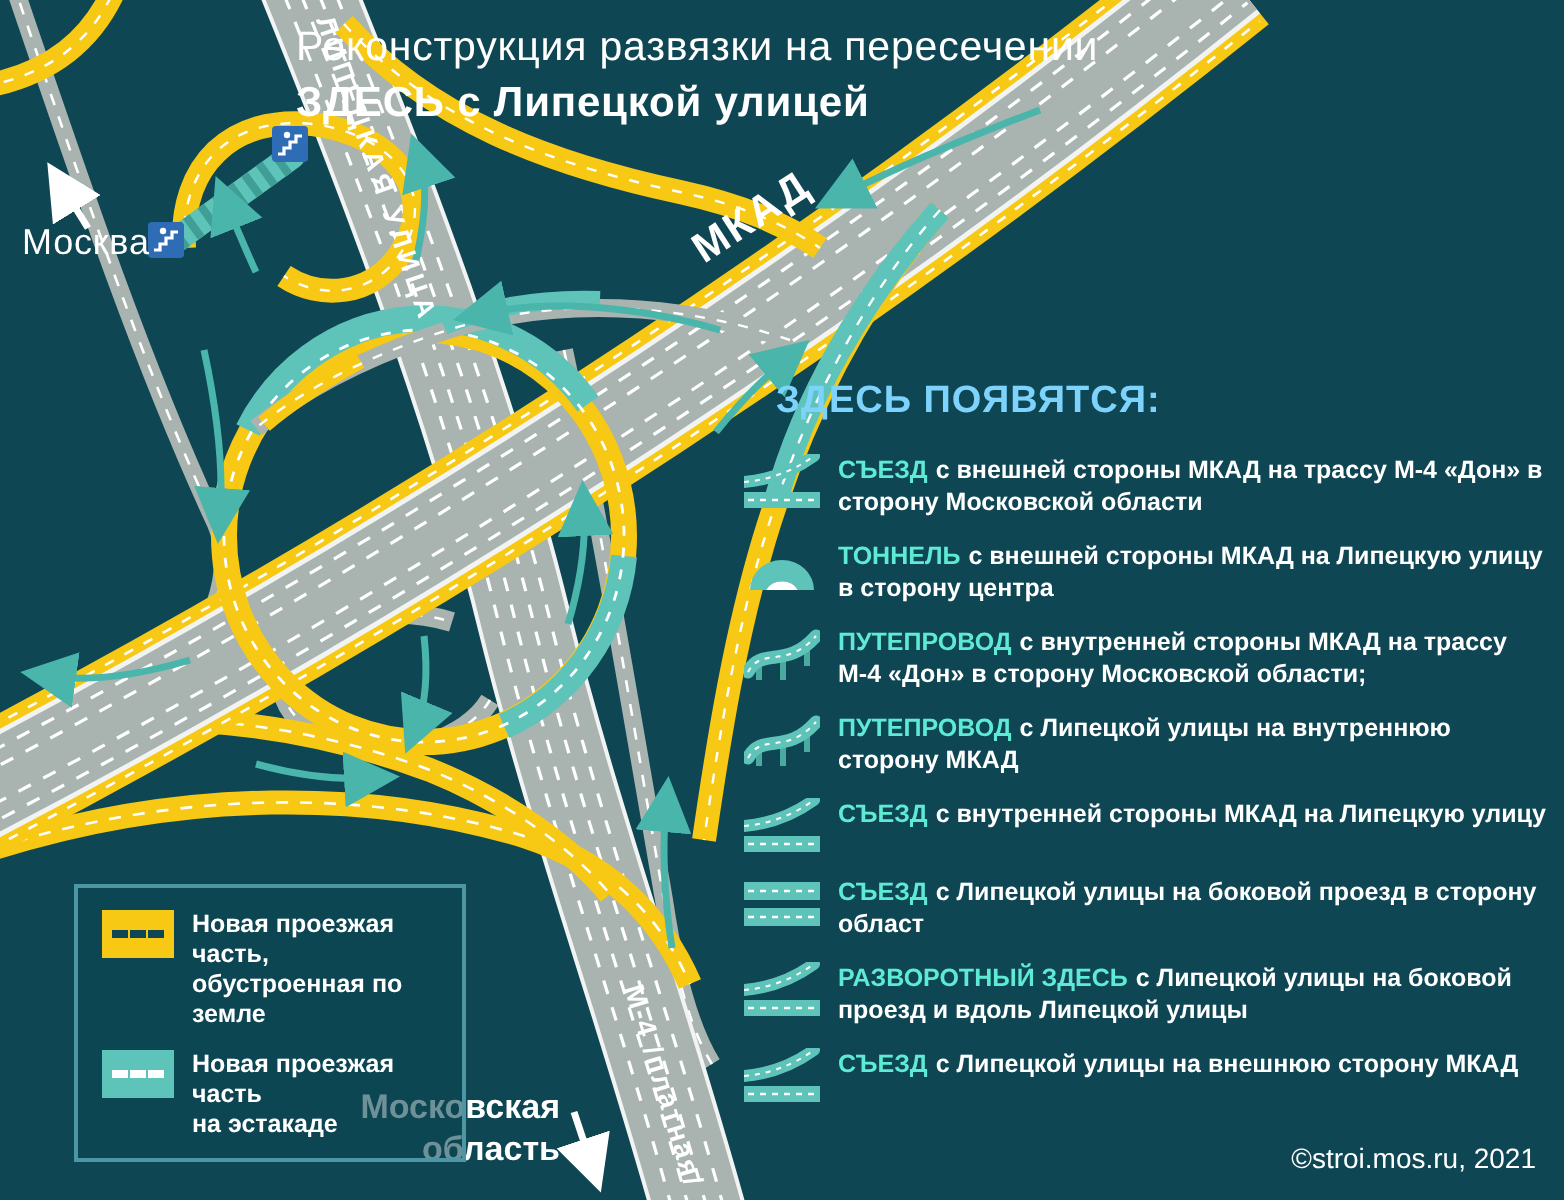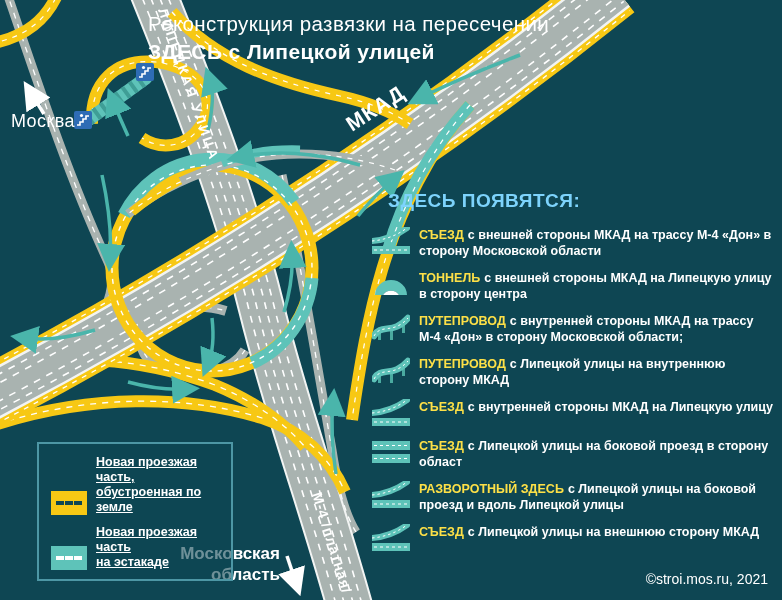--- a/index.html
+++ b/index.html
@@ -11,23 +11,23 @@
   #title .t1{font-size:20.5px;font-weight:500;}
   #title .t2{font-size:21px;font-weight:700;}
   #moscow{left:11px;top:111px;font-size:18px;font-weight:400;letter-spacing:.4px;}
   #mosobl{left:150px;top:543px;width:130px;text-align:right;font-size:17px;font-weight:700;line-height:21px;}
   #credit{right:14px;bottom:13px;font-size:14px;color:#ffffff;}
   #applist{left:372px;top:190px;width:404px;}
   #applist h2{margin:0 0 15px 16px;font-size:19px;font-weight:700;color:#7dd3fc;letter-spacing:.5px;}
   .li{display:flex;align-items:flex-start;margin-bottom:11px;}
   .li .ic{flex:0 0 38px;margin-right:9px;margin-top:0;}
   .li p{margin:0;font-size:12.5px;font-weight:700;color:#fff;line-height:16px;}
-  .kw{color:#fde047;margin-right:4px;}
+  .kw{color:#5eead4;margin-right:4px;}
   #legend{left:37px;top:442px;width:196px;box-sizing:border-box;border:2px solid #4d97a5;padding:11px 10px 9px 12px;background:rgba(14,70,83,.6);}
-  .lrow{display:flex;align-items:flex-end;margin-bottom:10px;text-decoration:underline;}
+  .lrow{display:flex;align-items:flex-start;margin-bottom:10px;}
   .lrow:last-child{margin-bottom:0;}
   .swatch{width:36px;height:24px;margin-right:9px;display:flex;align-items:center;justify-content:center;flex:0 0 36px;}
   .sw-y{background:#f7c814;}
   .sw-t{background:#5ec3b9;}
   .dash-dark{width:26px;border-top:4px dashed #0e4653;}
   .dash-white{width:26px;border-top:4px dashed #ffffff;}
   .ltxt{font-size:12.5px;font-weight:700;color:#fff;line-height:15px;}
 </style>
 </head>
 <body>

